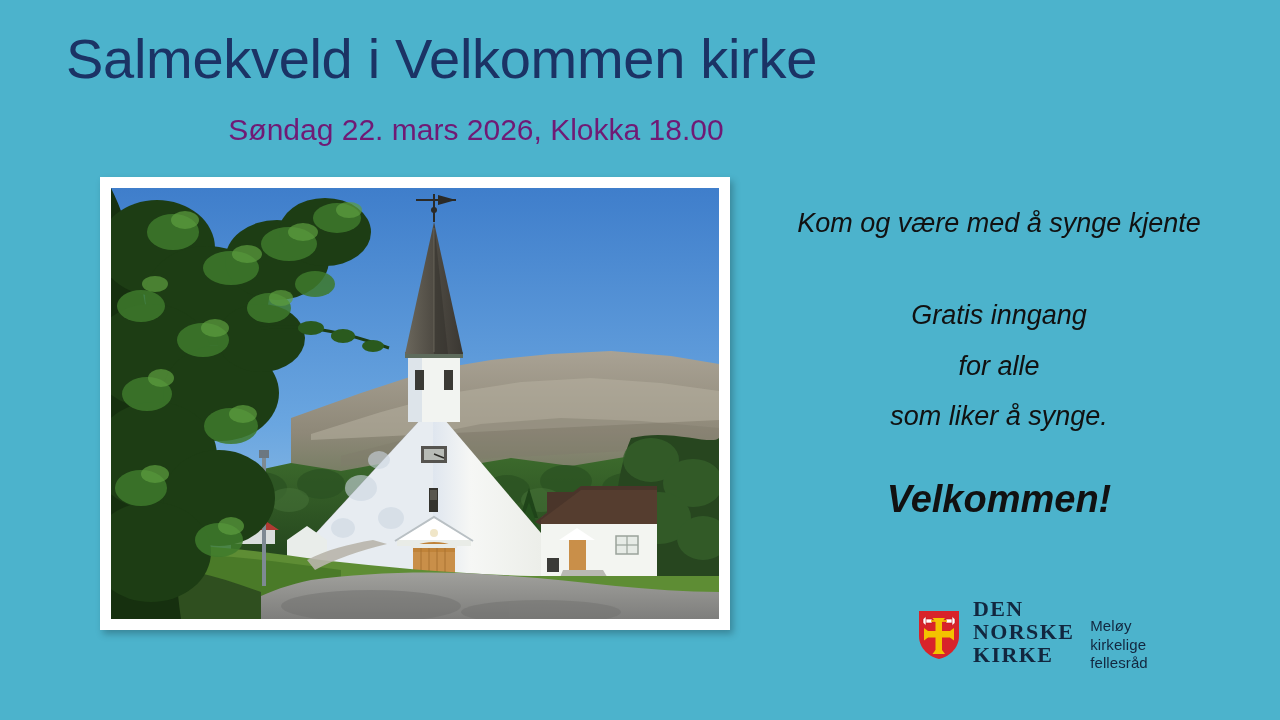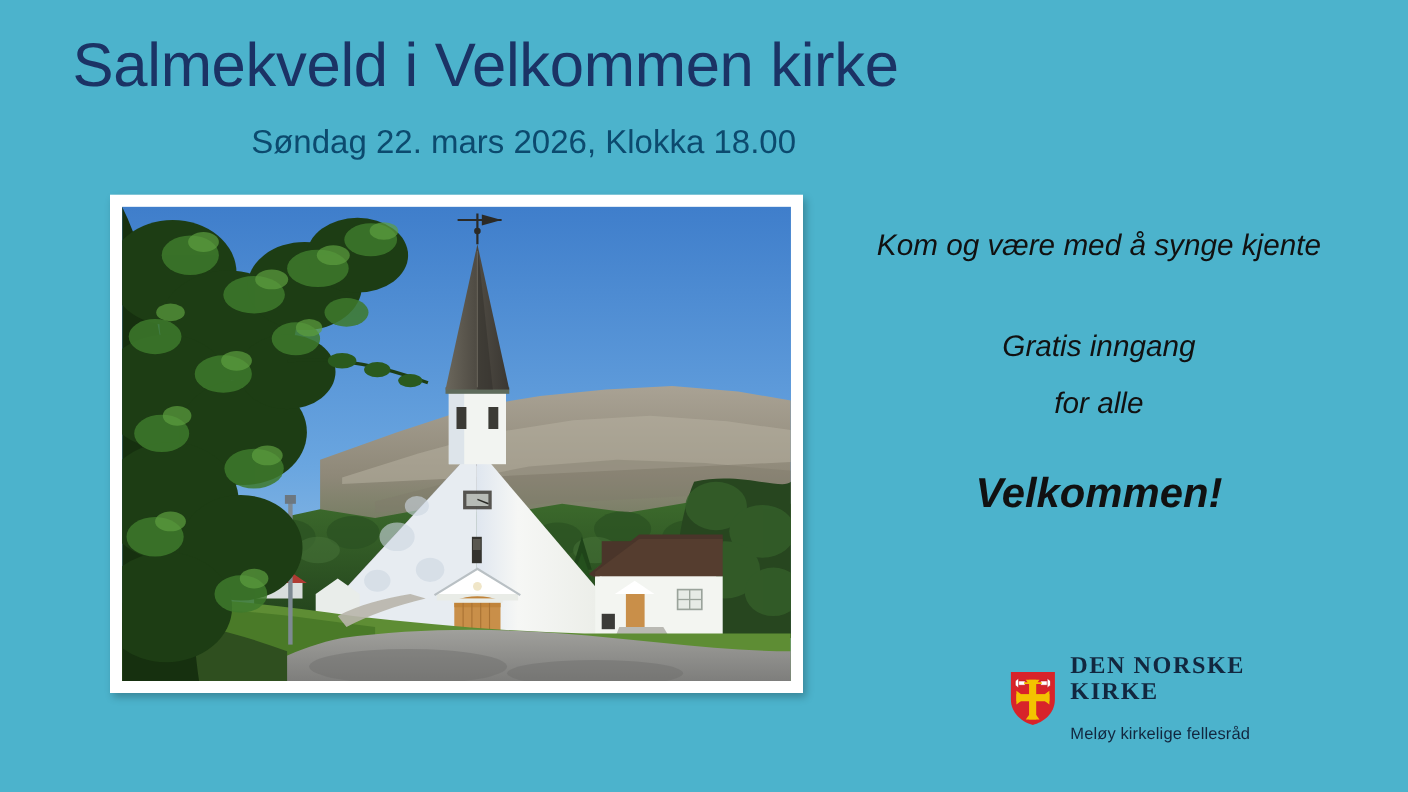--- a/index.html
+++ b/index.html
@@ -36,21 +36,21 @@
   }
   #subtitle {
     position: absolute;
     left: 66px;
     top: 112px;
     width: 820px;
     text-align: center;
     font-size: 30px;
     line-height: 1.2;
     font-weight: 400;
-    color: #0c4a6e;
+    color: #701a75;
     white-space: nowrap;
   }
 
   
   #photo-frame {
     position: absolute;
     left: 100px;
     top: 177px;
     width: 630px;
     height: 453px;
@@ -112,21 +112,21 @@
     align-items: center;
   }
   #logo-shield {
     width: 42px;
     height: 50px;
     flex: 0 0 auto;
   }
   #logo-text {
     margin-left: 13px;
     display: flex;
-    flex-direction: column;
+    flex-direction: row;
     justify-content: center;
   }
   #logo-title {
     font-family: "Liberation Serif", serif;
     font-weight: 700;
     font-size: 22px;
     letter-spacing: 1.4px;
     color: #12273f;
     line-height: 1.05;
   }
@@ -372,20 +372,21 @@
         </g>
       </svg>
     </div>
   </div>
 
   <div id="message">
     <div class="para">Kom og være med å synge kjente</div>
     <div class="spacer-sm"></div>
     <div class="para">Gratis inngang</div>
     <div class="para">for alle</div>
+    <div class="para">som liker å synge.</div>
     <div class="spacer-md"></div>
     <div class="welcome">Velkommen!</div>
   </div>
 
   <div id="logo">
     <svg id="logo-shield" viewBox="0 0 42 50">
       <path d="M1,1 L41,1 L41,26 C41,39 30,47 21,49 C12,47 1,39 1,26 Z" fill="#d8232a"></path>
 
       <rect x="17.5" y="8" width="6.5" height="36" fill="#f3c300"></rect>
       <rect x="6" y="21" width="30" height="6.5" fill="#f3c300"></rect>

